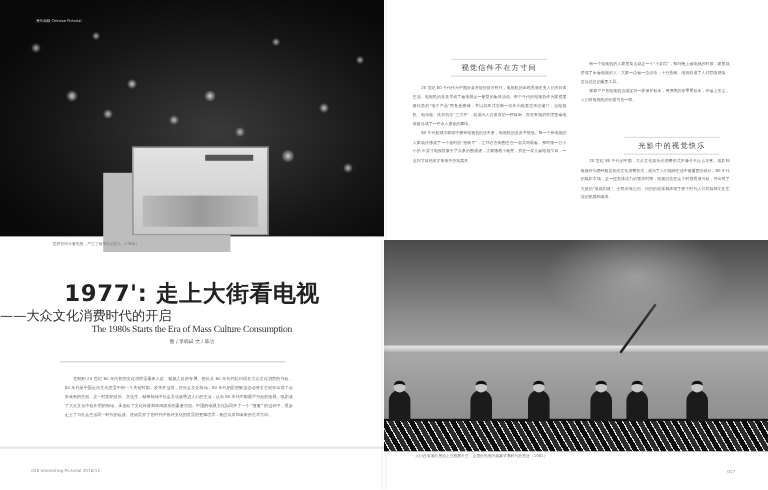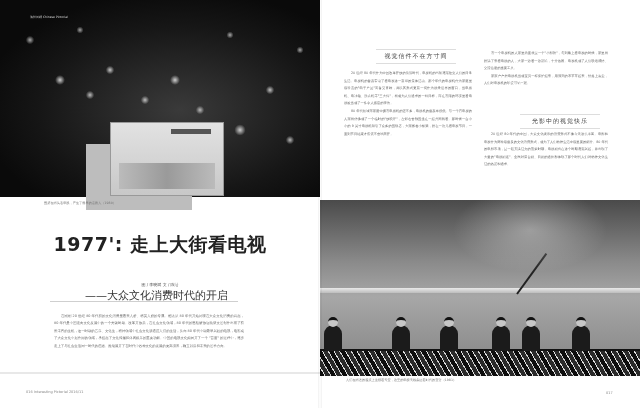--- a/index.html
+++ b/index.html
@@ -27,21 +27,21 @@
     radial-gradient(circle 5px at 300px 50px,#a8a8a8 0,transparent 70%),
     radial-gradient(ellipse 200px 120px at 180px 110px,#3a3a3a 0,#161616 70%,#0a0a0a 100%);}
   .tv-set{position:absolute;left:110px;top:122px;width:112px;height:72px;background:linear-gradient(#e2e2e2,#c8c8c8);border:1px solid #999;box-shadow:-28px 18px 0 -4px #bdbdbd;}
   .tv-panel{position:absolute;left:8px;top:40px;width:96px;height:26px;background:linear-gradient(90deg,#bbb,#9a9a9a,#bbb);}
   .tv-label{position:absolute;left:60px;top:6px;width:40px;height:5px;background:#555;}
   .photo-caption-top{position:absolute;left:30px;top:15px;font-size:3px;color:#ddd;}
   .caption-left{position:absolute;left:44px;top:201px;font-size:3.2px;color:#777;white-space:nowrap;}
 
   
   .title-main{position:absolute;left:0;width:320px;top:232px;text-align:center;font-family:"DejaVu Sans",sans-serif;font-weight:bold;font-size:19px;color:#222;letter-spacing:0.5px;}
-  .title-sub{position:absolute;left:0;width:313px;top:256px;text-align:center;font-size:11px;color:#333;margin-top:32px;}
+  .title-sub{position:absolute;left:0;width:313px;top:256px;font-size:11px;color:#333;}
   .title-en{position:absolute;left:0;width:320px;top:270px;text-align:center;font-family:"Liberation Serif",serif;font-size:8px;color:#333;letter-spacing:-0.2px;}
   .byline{position:absolute;left:0;width:320px;top:282px;text-align:center;font-size:4px;color:#555;}
 
   .rule-left-top{position:absolute;left:50px;top:301px;width:188px;height:1px;background:#cfcfcf;}
   .rule-left-bottom{position:absolute;left:0;top:372px;width:320px;height:2px;background:#e8e8e8;}
   .body-left{position:absolute;left:54px;top:313px;width:190px;font-size:3.4px;line-height:7.4px;color:#666;text-indent:7px;text-align:justify;}
 
   .footer-left{position:absolute;left:26px;top:390px;font-size:3.5px;color:#888;}
 
   
@@ -80,20 +80,21 @@
       <span class="photo-caption-top">海外回顾  Chinese Pictorial</span>
       <div class="tv-set">
         <div class="tv-label"></div>
         <div class="tv-panel"></div>
       </div>
     </div>
     <div class="caption-left">围挤在街头看电视，产生了最早的追剧人（1980）</div>
 
     <div class="title-main">1977': 走上大街看电视</div>
     <div class="title-sub">——大众文化消费时代的开启</div>
+    <div class="title-en">The 1980s Starts the Era of Mass Culture Consumption</div>
     <div class="byline">图 / 李晓斌  文 / 陈洁</div>
 
     <div class="rule-left-top"></div>
     <div class="body-left">在刚刚 20 世纪 80 年代初的文化消费里看来人群、精英人群的专属。相比从 80 年代开始到现在大众文化消费的兴起，80 年代是中国走向文化发展中的一个关键时期。改革开放后，在社会文化领域，80 年代的思想解放运动使文艺创作出现了前所未有的生机，这一时期的音乐、文化生，精神领域中社会文化渗透进人们的生活，从而 80 年代中期最早兴起的电视，电影成了大众文化中起作用的领域，承担起了文化传播和休闲娱乐的重要功能。中国的电视文化如同开了一个 "首窗" 的过程中，逐步走上了与社会生活同一时代的道路。推动展开了在时代中各种文化的发展的更高境界，确立以后和未来的艺术方向。</div>
     <div class="rule-left-bottom"></div>
 
     <div class="footer-left">016  Interesting Pictorial 2016/11</div>
   </div>
 
   <div class="page-right"></div>

